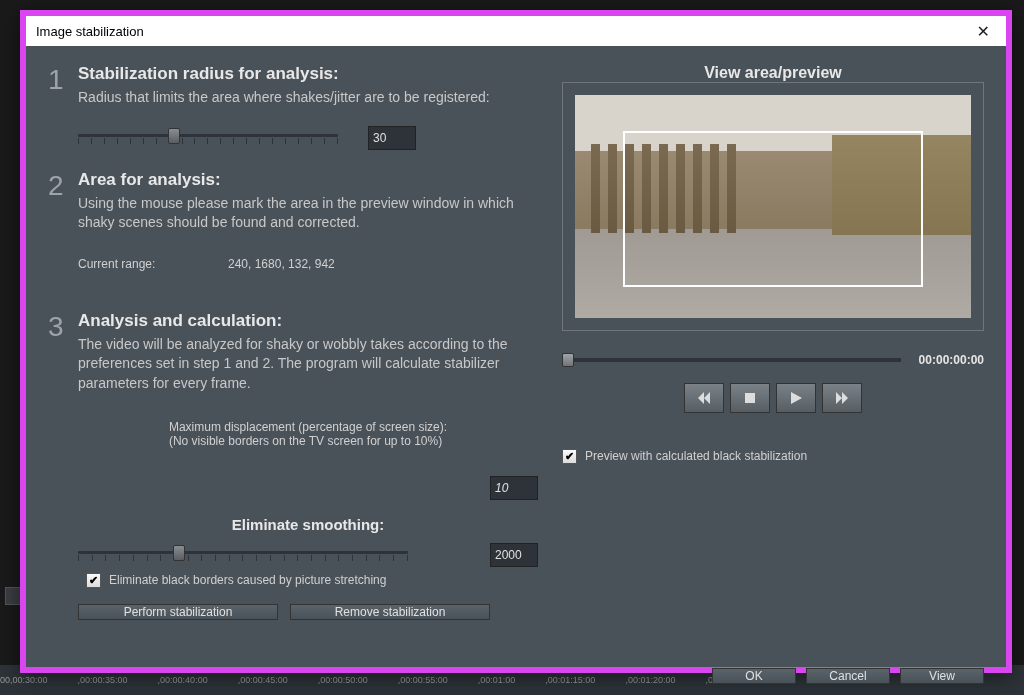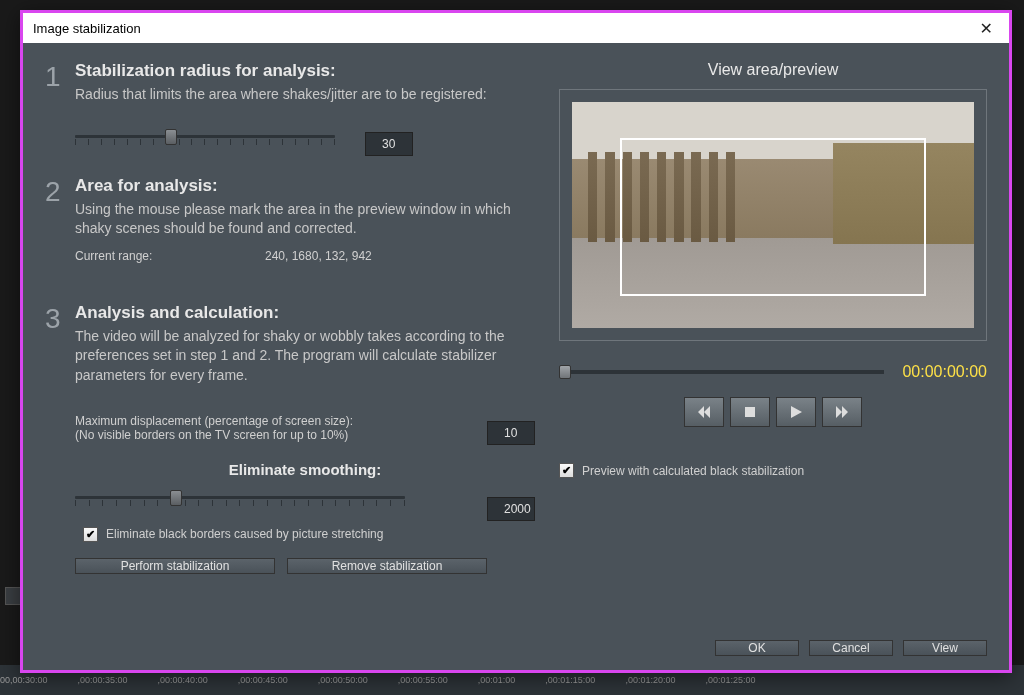--- a/index.html
+++ b/index.html
@@ -42,21 +42,21 @@
   background: #3a3e42;
   border: 1px solid #555;
 }
 .dialog {
   position: absolute;
   top: 10px;
   left: 20px;
   width: 992px;
   height: 663px;
   background: #4a5259;
-  border: 3px solid #d946ef;
+  border: 6px solid #d946ef;
   box-shadow: 0 4px 20px rgba(0,0,0,0.5);
 }
 .titlebar {
   height: 30px;
   background: #fff;
   color: #000;
   display: flex;
   align-items: center;
   padding: 0 10px;
   justify-content: space-between;
@@ -141,31 +141,29 @@
   width: 12px;
   height: 16px;
   background: linear-gradient(#8a8e92, #5a5e62);
   border: 1px solid #333;
   border-radius: 2px;
 }
 .value-box {
   background: #2d3338;
   border: 1px solid #222;
   color: #e0e0e0;
-  padding: 4px 16px;
+  padding: 4px 4px;
   width: 48px;
   text-align: left;
   font-size: 12px;
-  margin-top: 9px;
 }
 .range-row {
   display: flex;
-  margin-top: 10px;
+  margin-top: 24px;
   font-size: 12px;
-  gap: 40px;
 }
 .range-label { width: 150px; }
 .checkbox-row {
   display: flex;
   align-items: center;
   gap: 8px;
   font-size: 12px;
   margin-top: 6px;
 }
 .checkbox {
@@ -190,24 +188,24 @@
   border: 1px solid #333;
   color: #e0e0e0;
   padding: 0 0;
   font-size: 12px;
   text-align: center;
   cursor: pointer;
   flex: 0 0 200px;
 }
 .preview-heading {
   font-size: 16px;
-  font-weight: 400;
+  font-weight: 700;
   color: #e8e8e8;
   text-align: center;
-  margin-bottom: 10px;
+  margin-bottom: 0;
 }
 .preview-box {
   border: 1px solid #6f767c;
   padding: 12px;
   background: #4a5259;
 }
 .preview-inner {
   width: 100%;
   aspect-ratio: 16/9;
   background: linear-gradient(to bottom, #d8d4cc 0%, #d8d4cc 25%, #9a8a72 25%, #8a7a60 60%, #a09a94 60%, #b0aaa4 100%);
@@ -259,21 +257,21 @@
 .timeline-thumb {
   position: absolute;
   left: 0;
   top: -5px;
   width: 12px;
   height: 14px;
   background: linear-gradient(#a0a4a8, #707478);
   border: 1px solid #333;
   border-radius: 2px;
 }
-.timecode { font-size: 16px; color: #fde047; }
+.timecode { font-size: 12px; color: #e5e5e5; font-weight: bold; }
 .transport {
   display: flex;
   gap: 6px;
   justify-content: center;
   margin-top: 16px;
 }
 .transport-btn {
   width: 40px;
   height: 30px;
   background: linear-gradient(#7a8288, #565e64);
@@ -298,22 +296,22 @@
   border: 1px solid #333;
   color: #e0e0e0;
   padding: 0 0;
   width: 84px;
   font-size: 12px;
   text-align: center;
   cursor: pointer;
 }
 .step3-extra { margin-top: 26px; font-size: 12px; }
 .smoothing-block { margin-top: 16px; }
-.smoothing-row { display: flex; align-items: center; justify-content: center; gap: 0; }
-.smoothing-row .value-box { margin-left: auto; }
+.smoothing-row { display: flex; align-items: center; justify-content: center; gap: 28px; flex-direction: column; }
+.smoothing-row .value-box { margin-left: auto; font-style: italic; }
 .smoothing-slider-row { display: flex; align-items: flex-start; justify-content: space-between; gap: 12px; margin-top: 6px; }
 </style>
 </head>
 <body>
 
 <div class="backdrop"></div>
 <div class="small-btn"></div>
 <div class="timeline-bg">
   <span>00,00:30:00</span>
   <span>,00:00:35:00</span>

